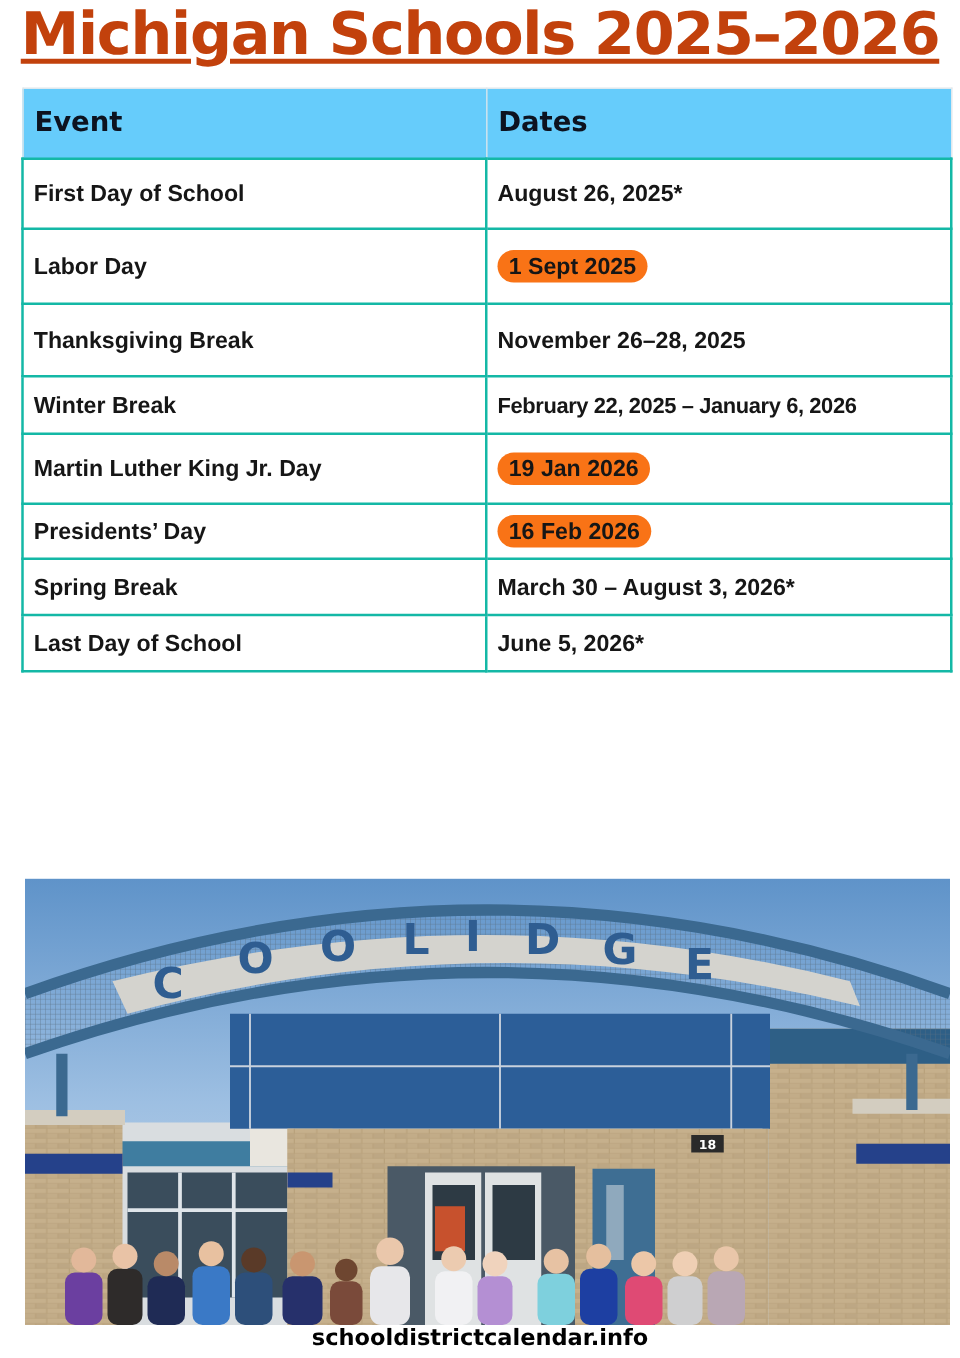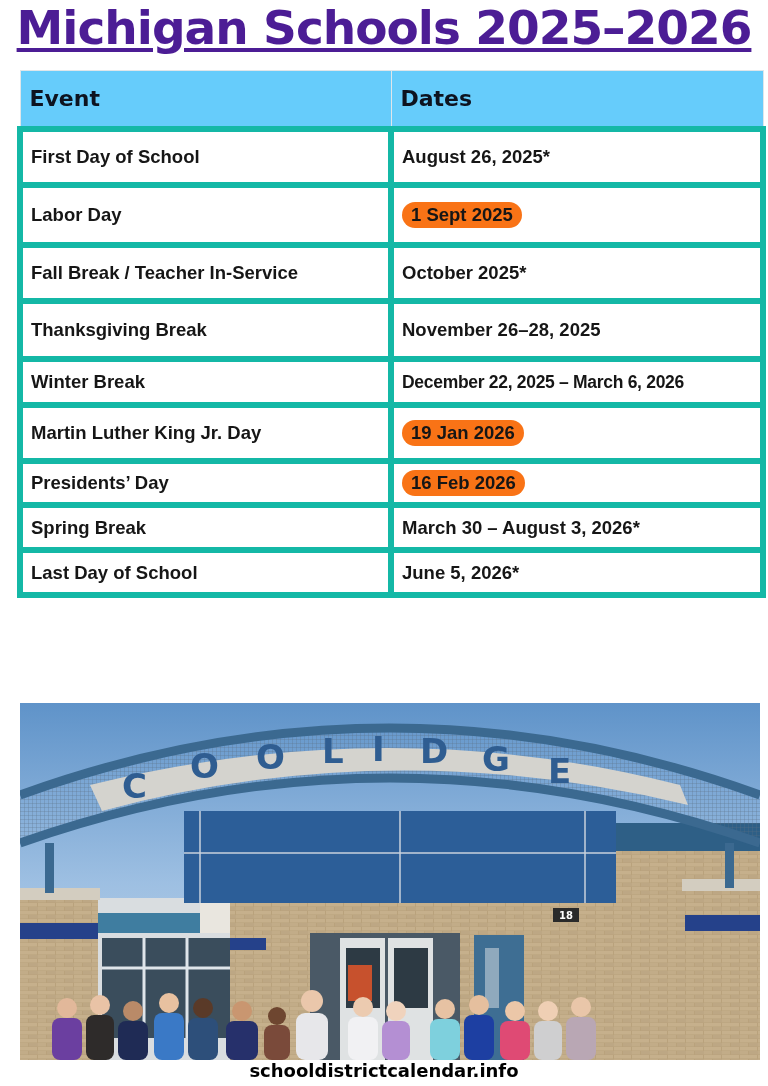--- a/index.html
+++ b/index.html
@@ -1,35 +1,35 @@
 <!DOCTYPE html>
 <html><head>
 <meta charset="utf-8">
 <style>
   html, body { margin: 0; padding: 0; background: #ffffff; }
   body { width: 768px; height: 1086px; position: relative; overflow: hidden; font-family: "DejaVu Sans", sans-serif; color: #111; }
   .title {
     position: absolute; left: 0; top: 0; width: 768px; text-align: center;
     font-family: "DejaVu Sans", sans-serif; font-weight: 700; font-size: 47px;
-    letter-spacing: -1px; line-height: 56px; color: #4c1d95;
+    letter-spacing: -1px; line-height: 56px; color: #c2410c;
     text-decoration: underline; text-decoration-thickness: 4px; text-underline-offset: 4px;
   }
   table.cal {
     position: absolute; left: 17px; top: 70px; width: 743px;
     border-collapse: collapse; table-layout: fixed;
   }
   table.cal col.c1 { width: 371px; }
   table.cal col.c2 { width: 372px; }
   table.cal th {
     background: #66ccfb; text-align: left; height: 55px; padding: 0 0 0 9px;
     font-family: "DejaVu Sans", sans-serif; font-weight: 700; font-size: 22px; color: #0d1320;
     border: 1px solid #dfe6ea; border-bottom: none;
   }
   table.cal td {
-    border: 6px solid #14b8a6; padding: 0 0 0 8px;
+    border: 2px solid #14b8a6; padding: 0 0 0 8px;
     font-family: "Liberation Sans", sans-serif; font-weight: 700; font-size: 18.5px; color: #161616;
     white-space: nowrap; overflow: hidden;
   }
   .pill {
     display: inline-block; background: #f97316; border-radius: 13px;
     padding: 2px 9px; line-height: 22px;
   }
   .photo {
     position: absolute; left: 20px; top: 703px; width: 740px; height: 357px; overflow: hidden;
     background: linear-gradient(180deg, #7fa9d6 0%, #a9c6e6 30%, #c9daea 45%, #b9a98f 60%, #a89677 100%);
@@ -57,31 +57,27 @@
   </thead>
   <tbody>
     <tr style="height:56px">
       <td>First Day of School</td>
       <td>August 26, 2025*</td>
     </tr>
     <tr style="height:60px">
       <td>Labor Day</td>
       <td><span class="pill">1 Sept 2025</span></td>
     </tr>
-    <tr style="height:56px">
-      <td>Fall Break / Teacher In-Service</td>
-      <td>October 2025*</td>
-    </tr>
     <tr style="height:58px">
       <td>Thanksgiving Break</td>
       <td>November 26–28, 2025</td>
     </tr>
     <tr style="height:46px">
       <td>Winter Break</td>
-      <td style="font-size:17.5px;letter-spacing:-0.3px">December 22, 2025 – March 6, 2026</td>
+      <td style="font-size:17.5px;letter-spacing:-0.3px">February 22, 2025 – January 6, 2026</td>
     </tr>
     <tr style="height:56px">
       <td>Martin Luther King Jr. Day</td>
       <td><span class="pill">19 Jan 2026</span></td>
     </tr>
     <tr style="height:44px">
       <td>Presidents’ Day</td>
       <td><span class="pill">16 Feb 2026</span></td>
     </tr>
     <tr style="height:45px">

